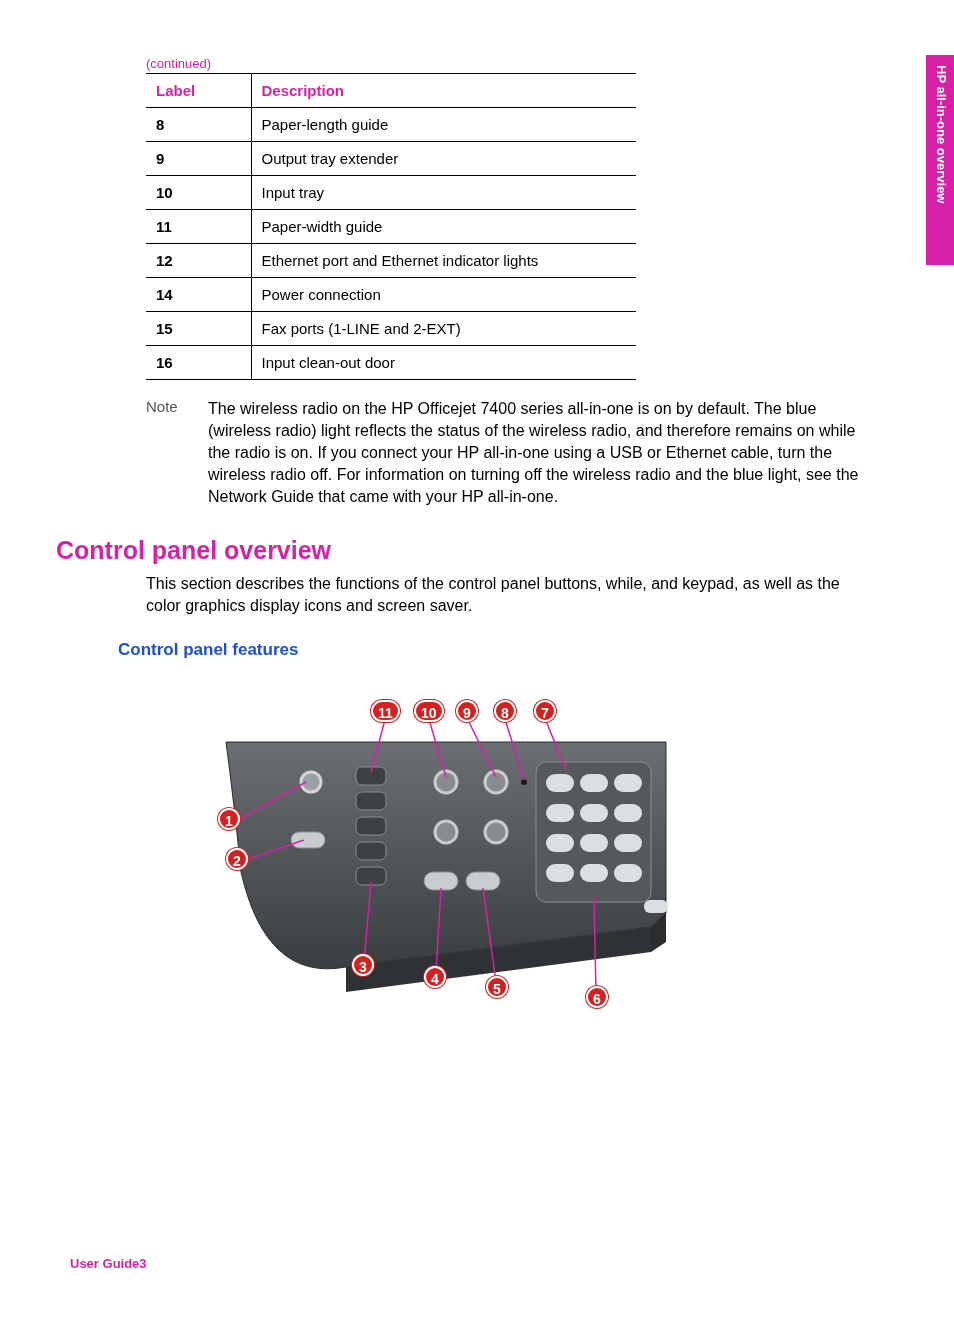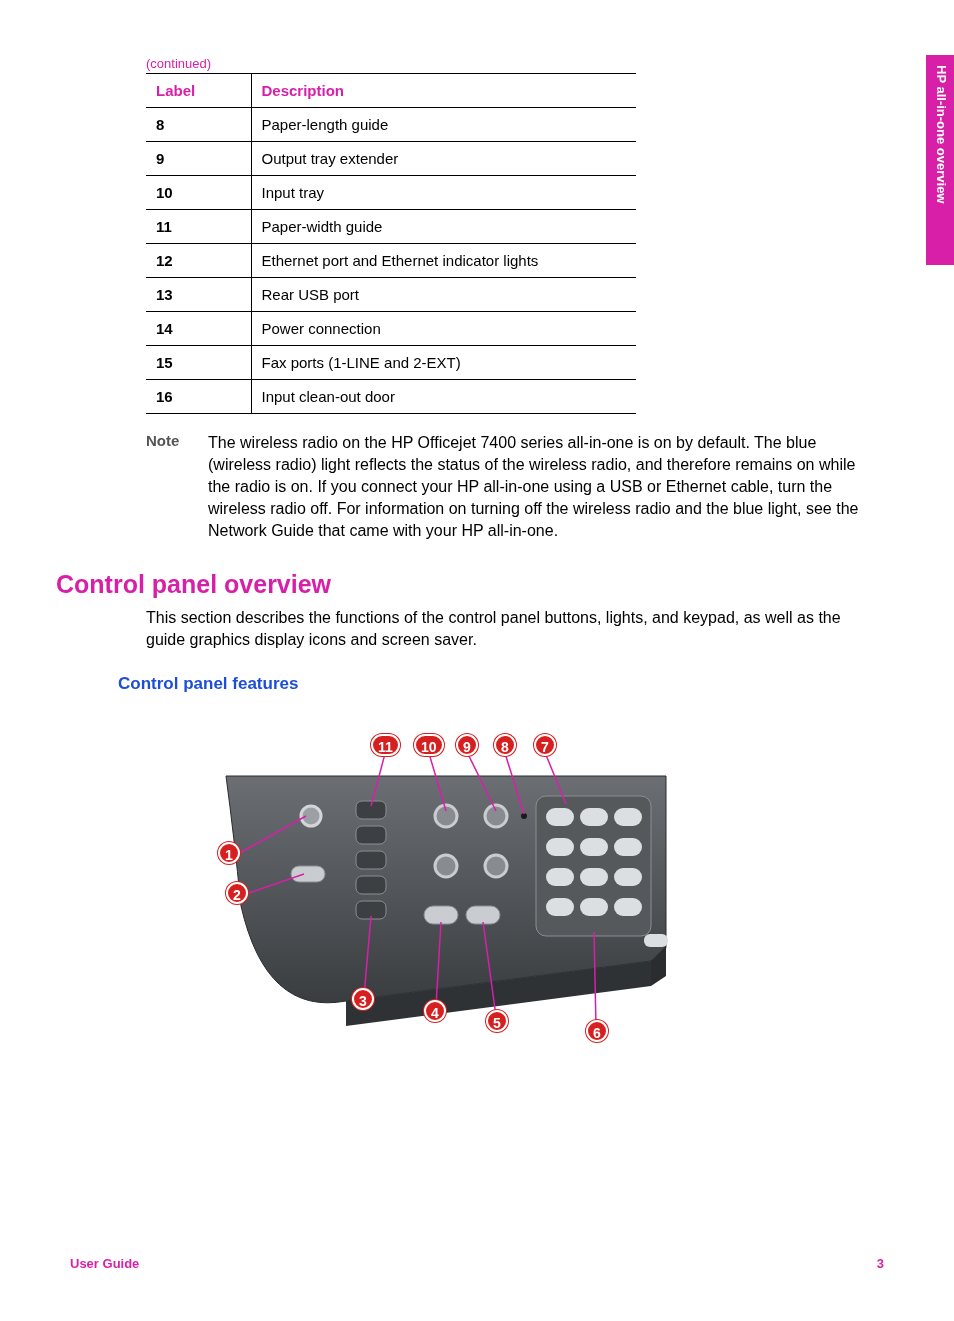--- a/index.html
+++ b/index.html
@@ -61,21 +61,21 @@
   }
   .note-row {
     display: flex;
     margin-left: 90px;
     margin-top: 18px;
     width: 720px;
   }
   .note-label {
     width: 62px;
     flex-shrink: 0;
-    font-weight: bold;
+    font-weight: normal;
     color: #555;
     font-size: 15px;
   }
   .note-body {
     font-size: 16px;
     line-height: 1.38;
   }
   h2.section {
     color: #d81fa8;
     font-size: 25px;
@@ -118,21 +118,20 @@
     text-align: center;
     border: 2px solid #fff;
     box-shadow: 0 0 0 1px #d71f1f;
   }
   .footer {
     position: absolute;
     bottom: 50px;
     left: 70px;
     right: 70px;
     display: flex;
-    justify-content: space-between;
     font-size: 13px;
     font-weight: bold;
     margin-top: 18px;
   }
   .footer-left { color: #d81fa8; }
   .footer-right { color: #d81fa8; }
 </style>
 </head>
 <body>
 
@@ -164,45 +163,41 @@
         </tr>
       <tr>
           <td>11</td>
           <td>Paper-width guide</td>
         </tr>
       <tr>
           <td>12</td>
           <td>Ethernet port and Ethernet indicator lights</td>
         </tr>
       <tr>
-          <td>13</td>
-          <td>Rear USB port</td>
-        </tr>
-      <tr>
           <td>14</td>
           <td>Power connection</td>
         </tr>
       <tr>
           <td>15</td>
           <td>Fax ports (1-LINE and 2-EXT)</td>
         </tr>
       <tr>
           <td>16</td>
           <td>Input clean-out door</td>
         </tr>
     </tbody>
   </table>
 
   <div class="note-row">
     <div class="note-label">Note</div>
     <div class="note-body">The wireless radio on the HP Officejet 7400 series all-in-one is on by default. The blue (wireless radio) light reflects the status of the wireless radio, and therefore remains on while the radio is on. If you connect your HP all-in-one using a USB or Ethernet cable, turn the wireless radio off. For information on turning off the wireless radio and the blue light, see the Network Guide that came with your HP all-in-one.</div>
   </div>
 
   <h2 class="section">Control panel overview</h2>
-  <div class="intro">This section describes the functions of the control panel buttons, lights, and keypad, as well as the guide graphics display icons and screen saver.</div>
+  <div class="intro">This section describes the functions of the control panel buttons, while, and keypad, as well as the color graphics display icons and screen saver.</div>
   <h3 class="subsection">Control panel features</h3>
 
   <div class="diagram-wrap">
     <svg class="panel-svg" width="540" height="330" viewBox="0 0 540 330">
 
       <defs>
         <linearGradient id="g1" x1="0" y1="0" x2="0" y2="1">
           <stop offset="0" stop-color="#6b6f73"></stop>
           <stop offset="1" stop-color="#3a3d40"></stop>
         </linearGradient>

